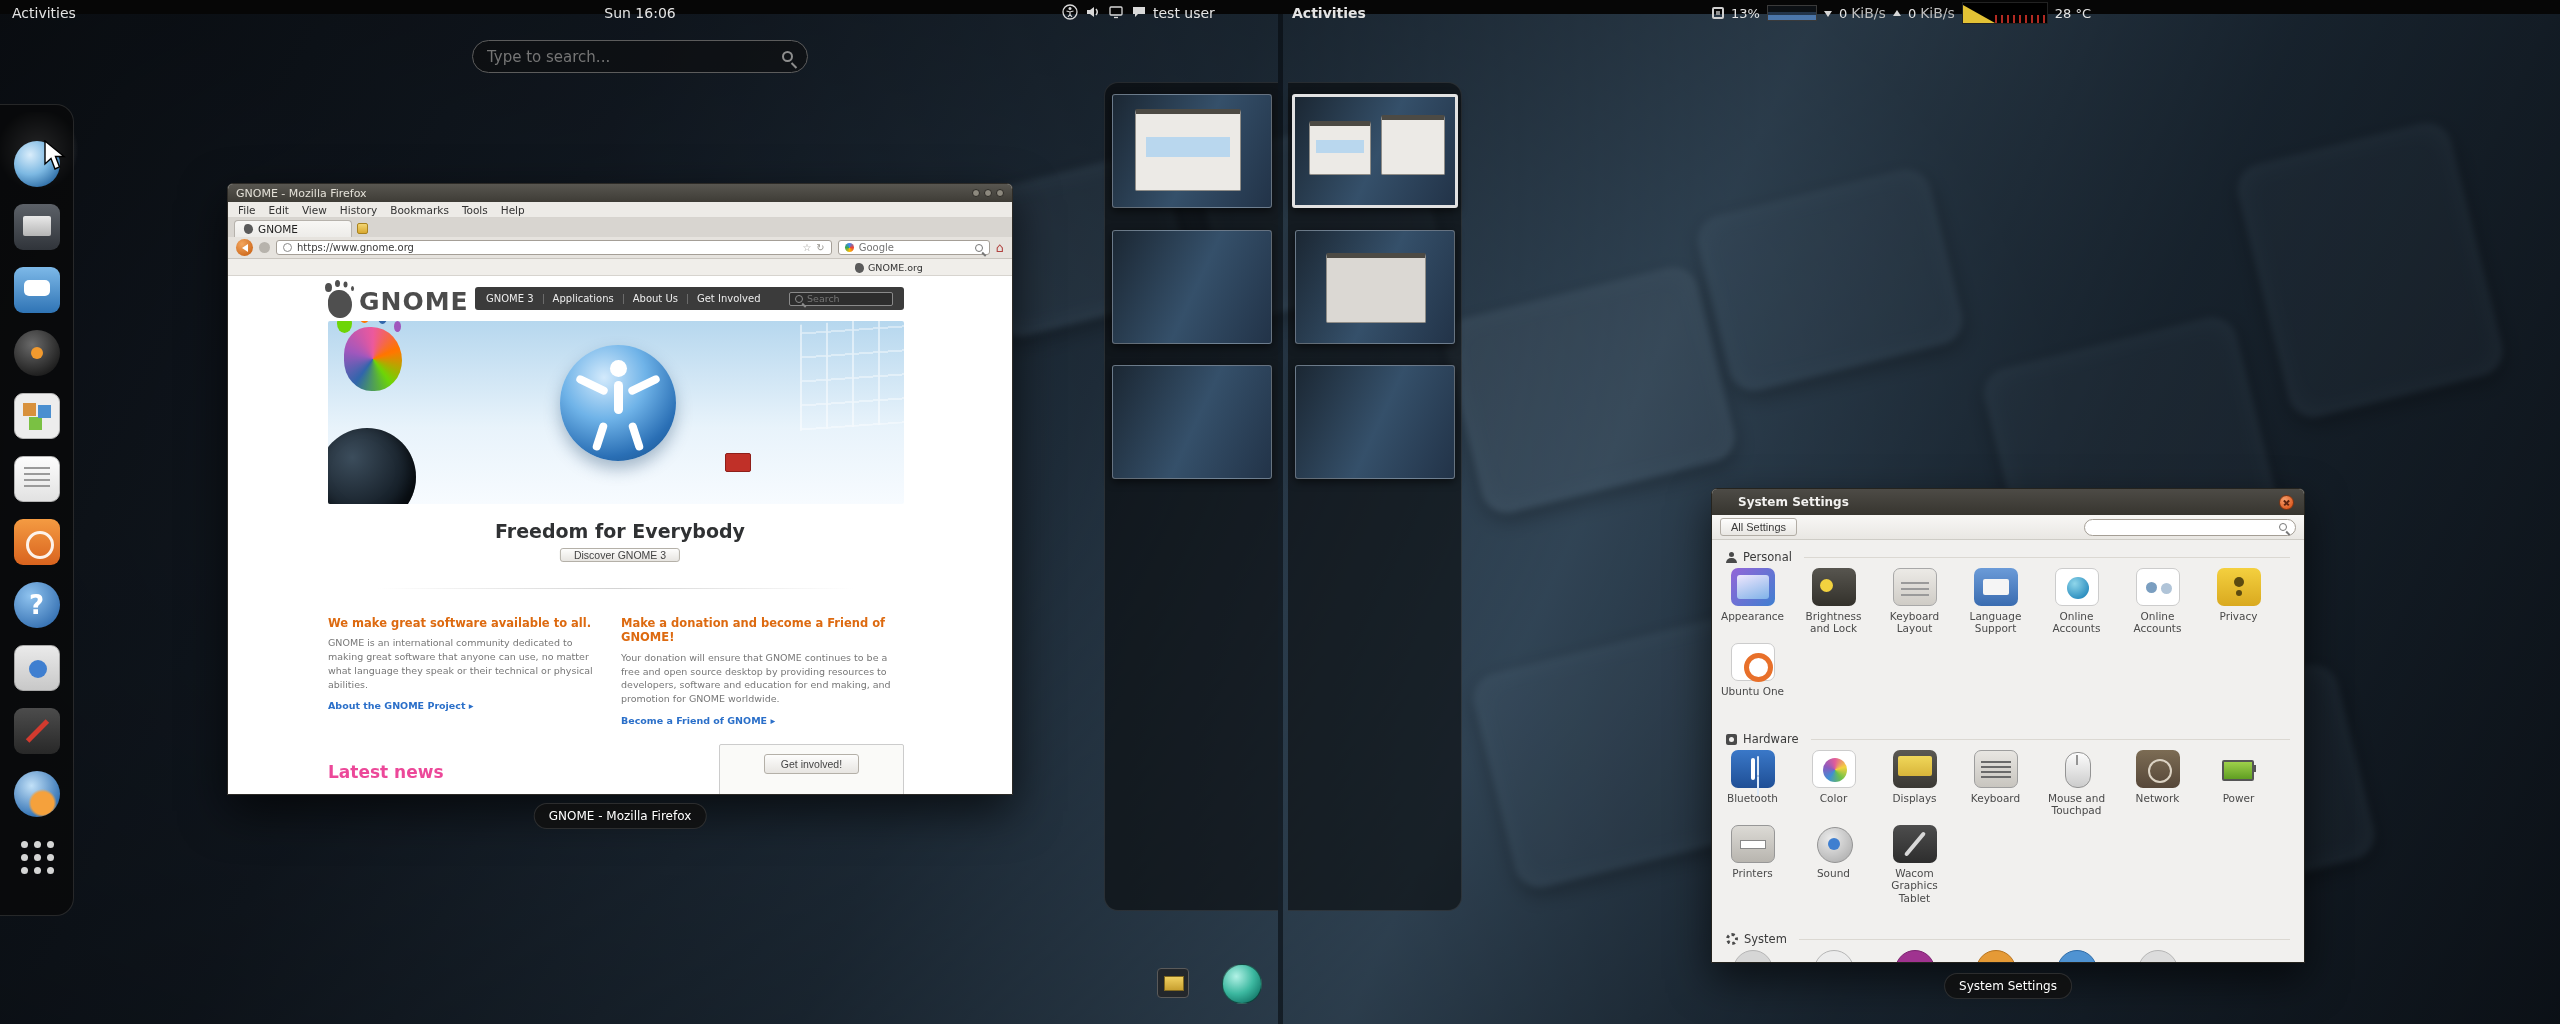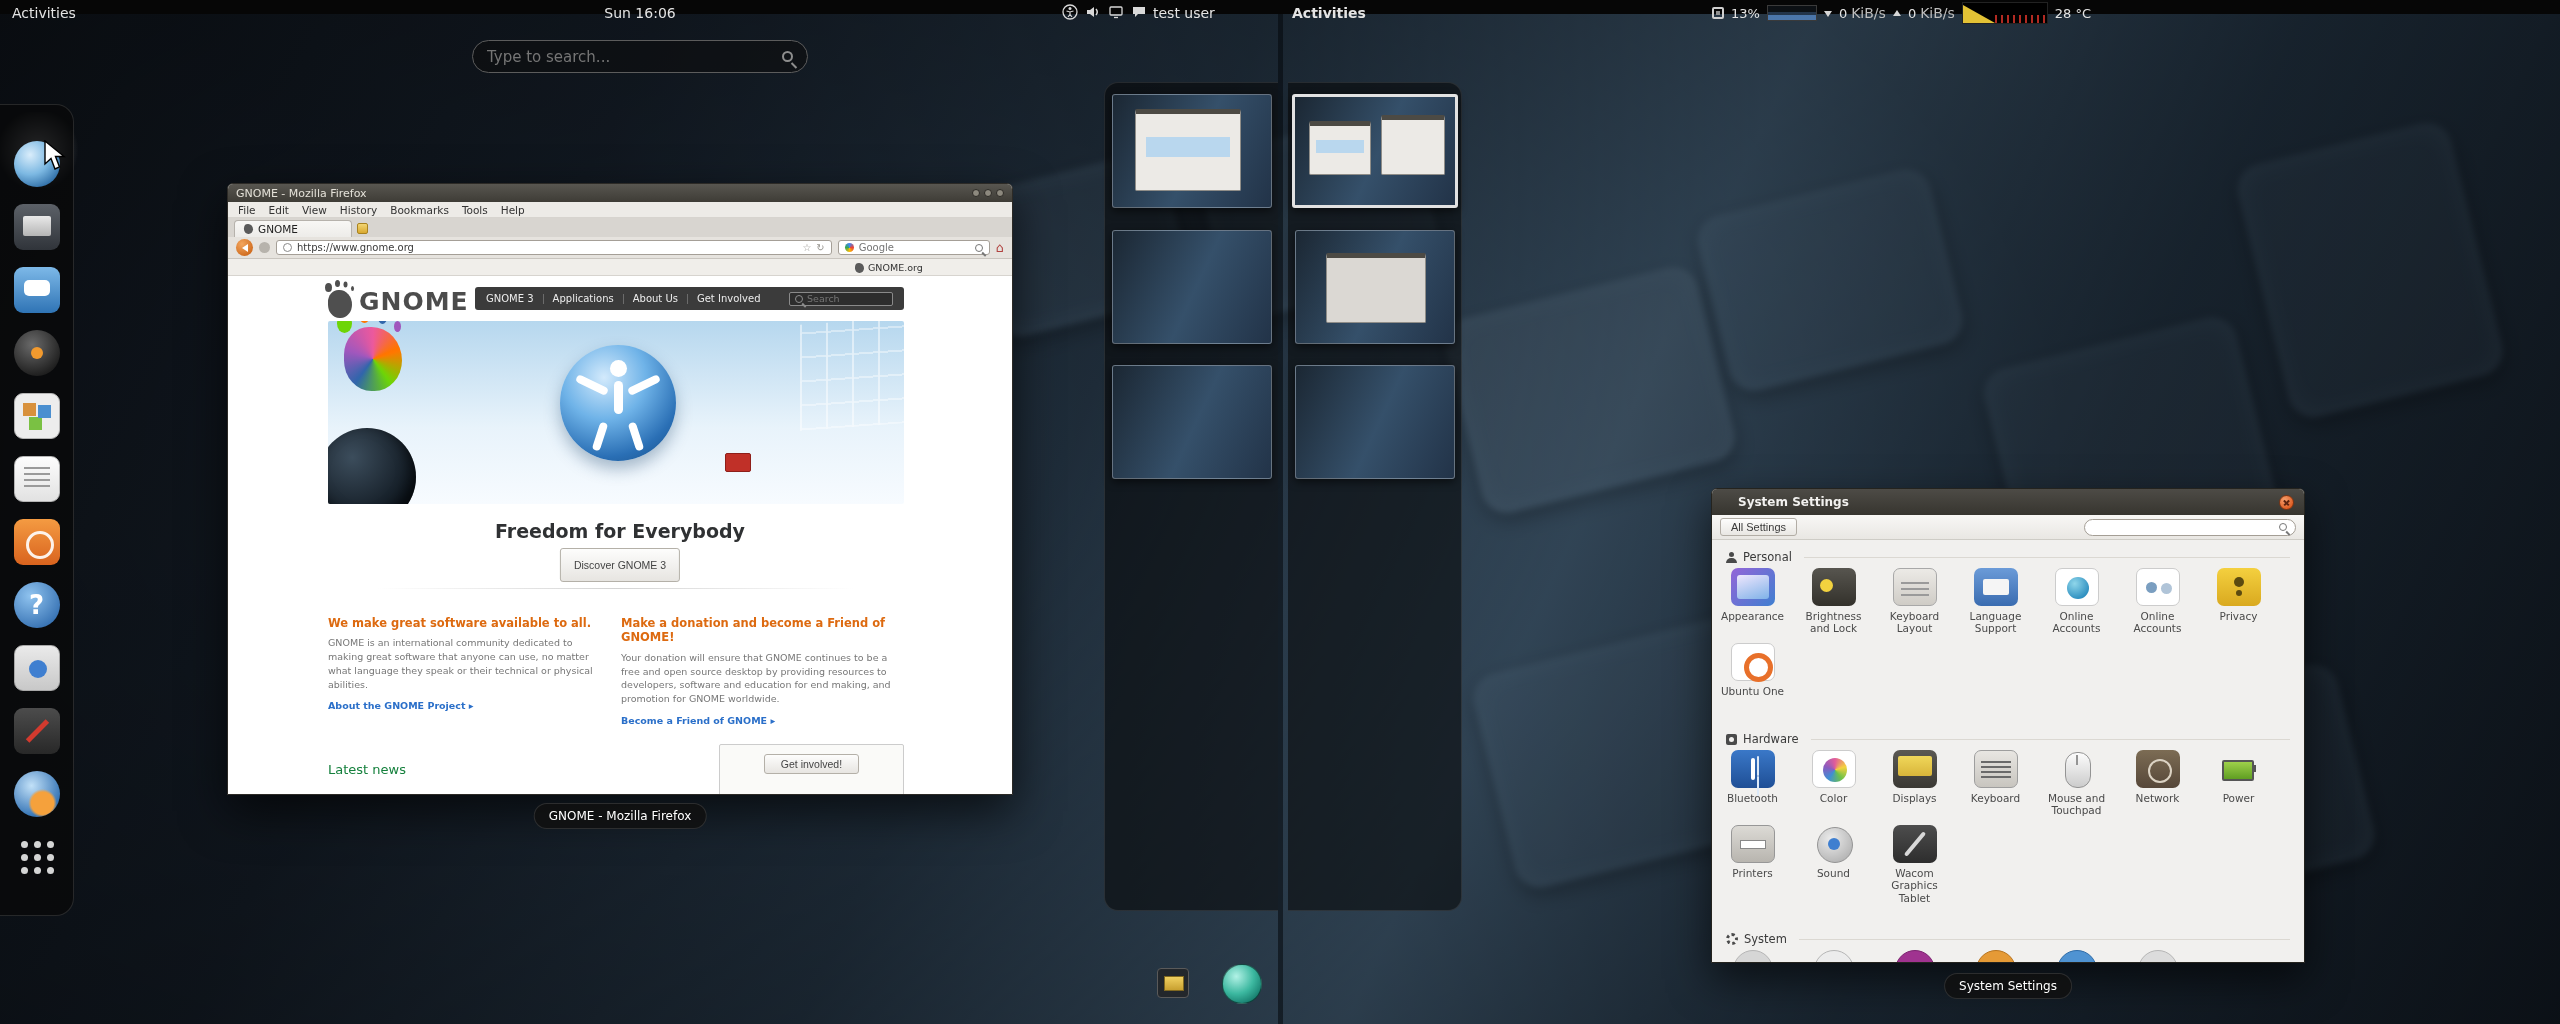--- a/index.html
+++ b/index.html
@@ -153,31 +153,31 @@
     box-shadow:0 8px 16px rgba(30,70,110,.35)}
   .sp-head{position:absolute;left:50%;top:13%;width:17px;height:17px;margin-left:-8.5px;border-radius:50%;background:#fff}
   .sp-torso{position:absolute;left:50%;top:31%;width:9px;height:33px;margin-left:-4.5px;border-radius:5px;background:#fff}
   .sp-armL{position:absolute;left:13%;top:31%;width:34px;height:8px;border-radius:4px;background:#fff;transform:rotate(26deg)}
   .sp-armR{position:absolute;right:13%;top:31%;width:34px;height:8px;border-radius:4px;background:#fff;transform:rotate(-26deg)}
   .sp-legL{position:absolute;left:31%;bottom:9%;width:8px;height:29px;border-radius:4px;background:#fff;transform:rotate(18deg)}
   .sp-legR{position:absolute;right:31%;bottom:9%;width:8px;height:29px;border-radius:4px;background:#fff;transform:rotate(-18deg)}
   .redbadge{position:absolute;left:397px;top:132px;width:26px;height:19px;background:#c03028;border:1px solid #8e1f1a;border-radius:2px}
 
   #pg-h1{position:absolute;left:0;right:0;top:244px;text-align:center;font-size:19px;font-weight:bold;color:#2f3133}
-  #pg-discover{position:absolute;left:50%;top:272px;transform:translateX(-50%);padding:10px 13px;font-size:10.5px;color:#444;
+  #pg-discover{position:absolute;left:50%;top:272px;transform:translateX(-50%);padding:0 13px;font-size:10.5px;color:#444;
     background:linear-gradient(#fdfdfc,#e7e5e1);border:1px solid #b4b0a8;border-radius:3px;cursor:pointer}
   #pg-div{position:absolute;left:150px;top:312px;width:476px;height:1px;
     background:linear-gradient(90deg,transparent,#d3d3d3,transparent)}
   .pgcol{position:absolute;top:340px}
   #pg-col1{left:100px;width:268px}
   #pg-col2{left:393px;width:283px}
   .pgcol h3{font-size:11.5px;color:#dd6a10;margin-bottom:6px;line-height:1.25}
   .pgcol p{font-size:9.5px;color:#777;line-height:1.45}
   .pgcol a{display:inline-block;margin-top:9px;font-size:9.5px;color:#2a6fc9;font-weight:bold;text-decoration:none;cursor:pointer}
-  #pg-news{position:absolute;left:100px;top:486px;font-size:13px;font-weight:normal;color:#15803d}
+  #pg-news{position:absolute;left:100px;top:486px;font-size:17px;font-weight:bold;color:#ec4899}
   #pg-gibox{position:absolute;left:491px;top:468px;width:185px;height:62px;background:#fafaf8;border:1px solid #ccc;border-radius:2px}
   #pg-gibtn{display:block;margin:9px auto 0;padding:3px 16px;font-size:10.5px;color:#444;width:max-content;
     background:linear-gradient(#fdfdfc,#e7e5e1);border:1px solid #b4b0a8;border-radius:3px;cursor:pointer}
 
   
   #sw{position:absolute;left:1711px;top:488px;width:594px;height:475px;background:#f1f0ee;border-radius:6px 6px 0 0;
     overflow:hidden;border:1px solid #24231e;box-shadow:0 16px 42px rgba(0,0,0,.6);z-index:25}
   #sw-title{height:26px;background:linear-gradient(#4d4b46,#37352f);display:flex;align-items:center;padding:0 10px;cursor:default}
   #sw-title .ttext{color:#f2f1ef;font-size:12px;font-weight:bold;margin-left:16px}
   .closebtn{margin-left:auto;width:15px;height:15px;border-radius:50%;position:relative;cursor:pointer;

